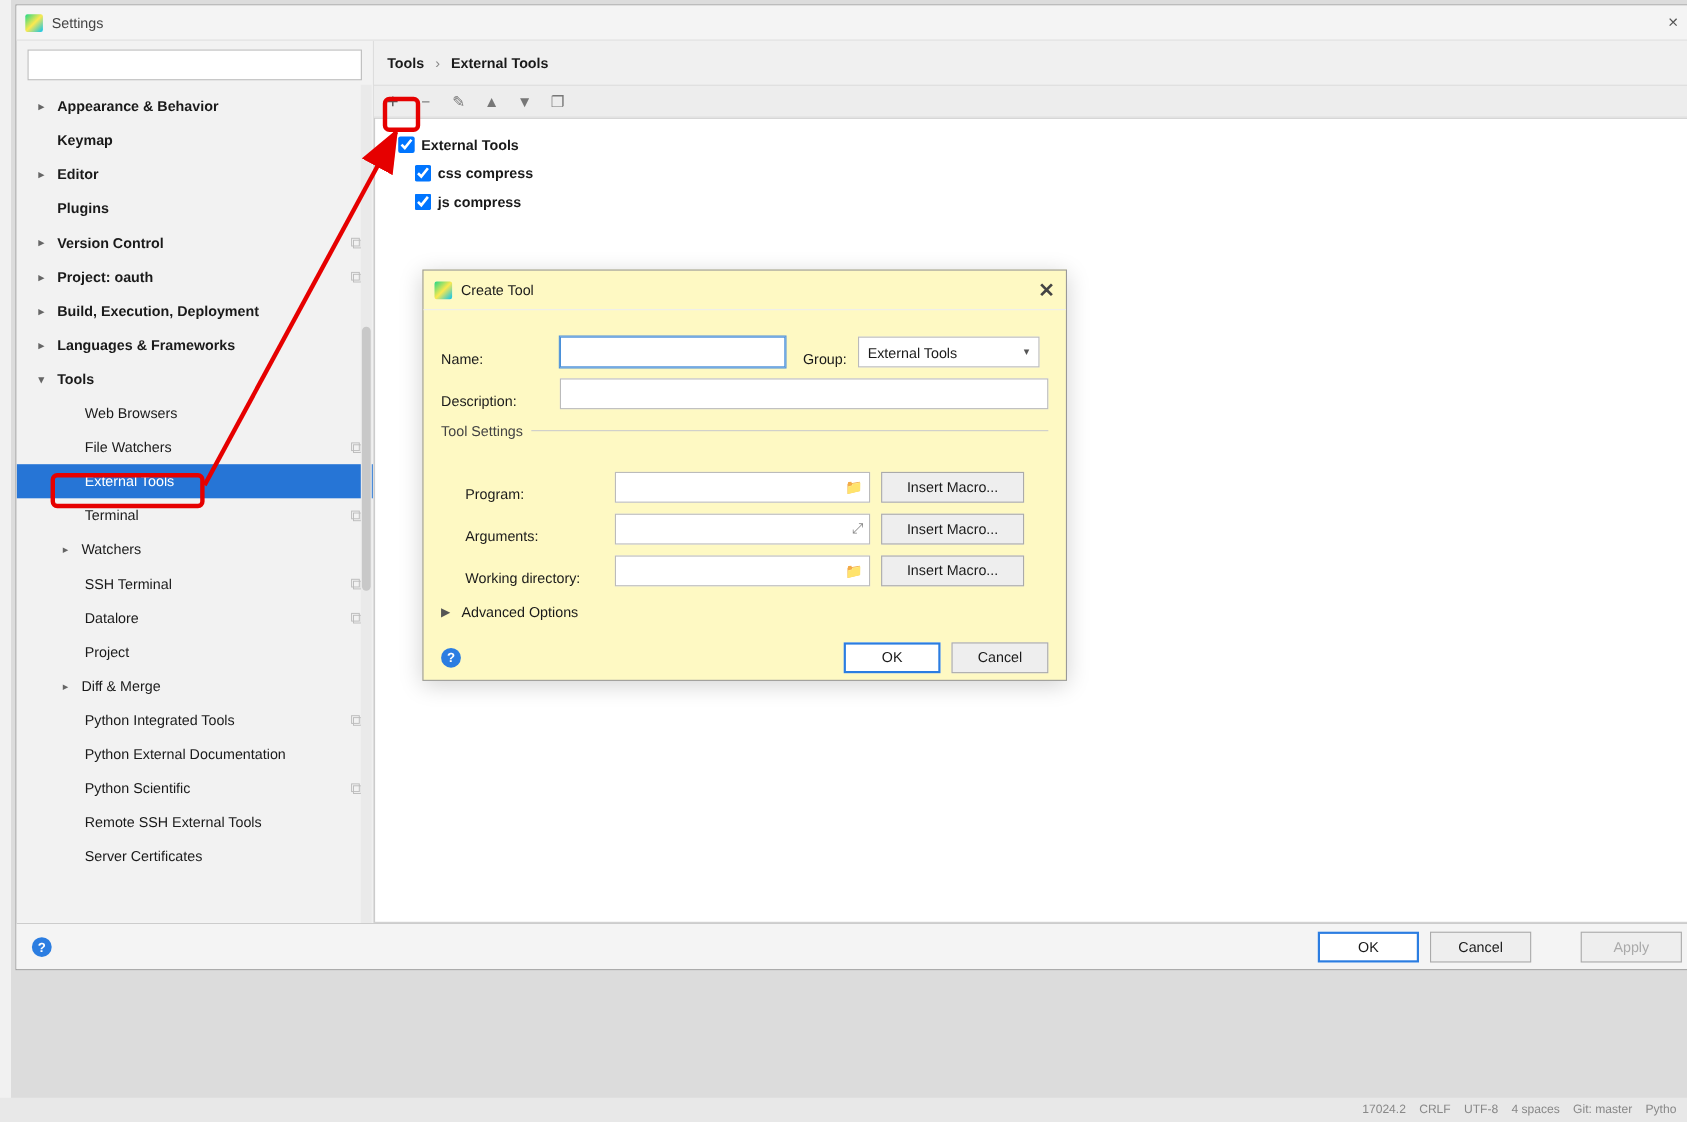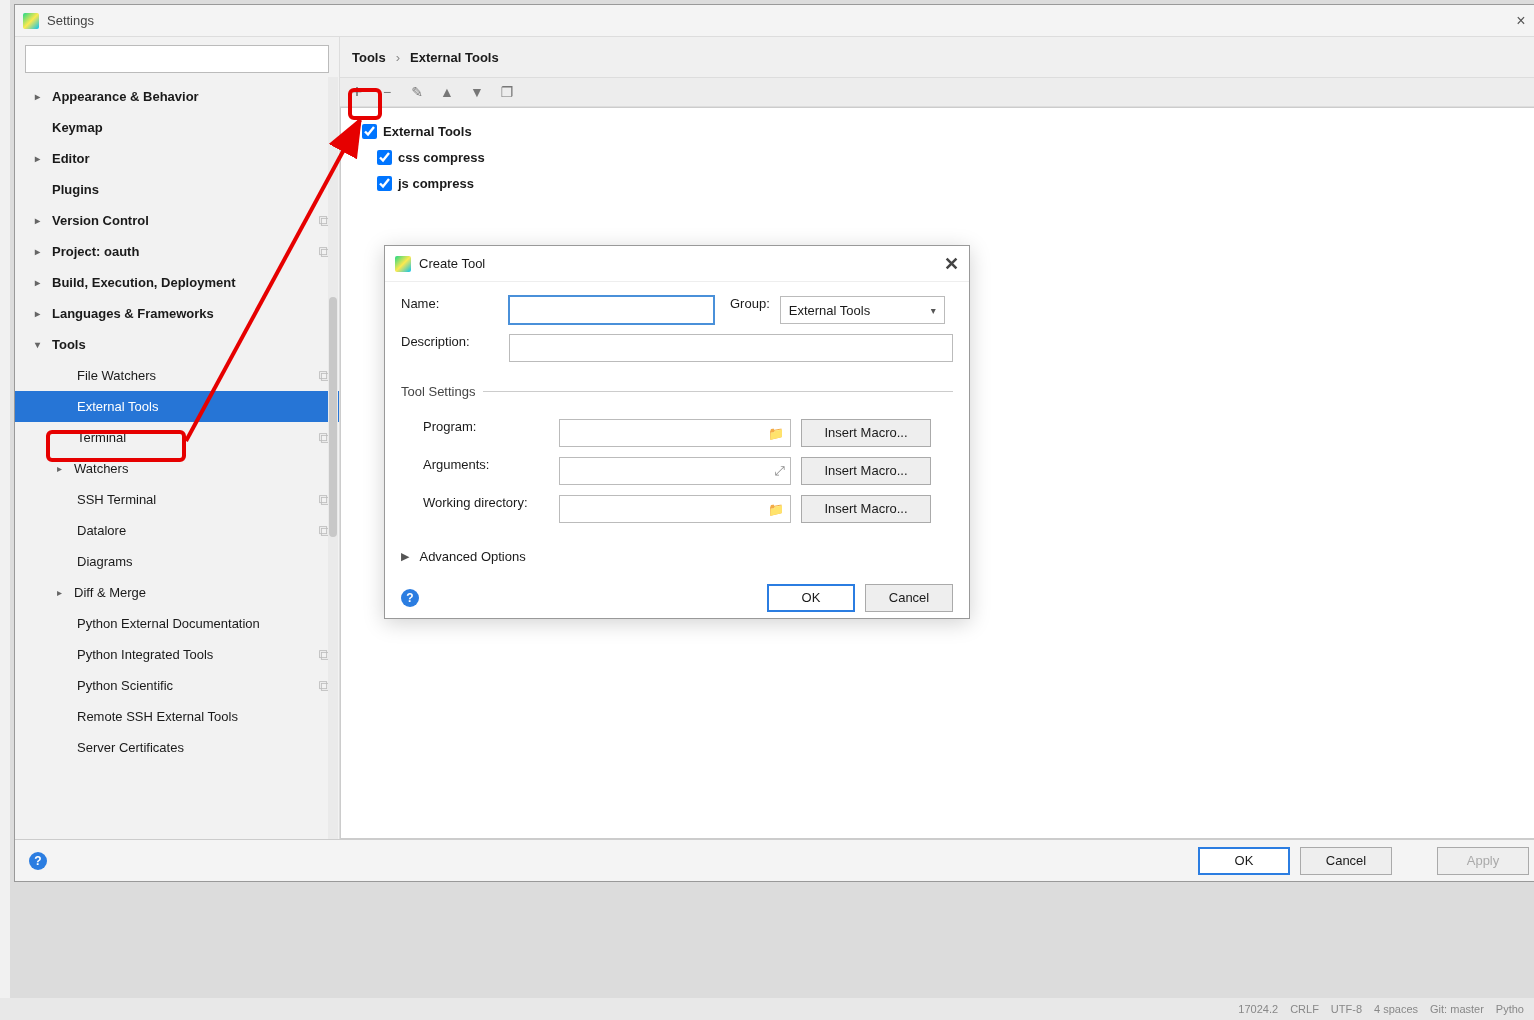--- a/index.html
+++ b/index.html
@@ -211,21 +211,21 @@
   width: 15px; height: 15px;
 }
 .tree-ext .lbl { font-weight: 700; }
 
 
 .dialog {
   position: absolute;
   left: 384px;
   top: 245px;
   width: 586px;
-  background: #ffffff;
+  background: #fef9c3;
   border: 1px solid #999;
   box-shadow: 0 4px 20px rgba(0,0,0,0.18);
 }
 .dialog .dlg-title {
   height: 36px;
   display: flex;
   align-items: center;
   padding: 0 10px;
   border-bottom: 1px solid #eee;
 }
@@ -239,21 +239,21 @@
   margin-left: auto;
   color:#444;
   font-size: 18px;
   font-weight: 700;
 }
 .dialog .dlg-body {
   padding: 14px 16px 12px 16px;
 }
 .form-row {
   display:flex;
-  align-items:flex-start;
+  align-items:flex-end;
   height: 38px;
   gap: 10px;
 }
 .form-row .label { width: 98px; }
 .form-row.ts .label { width: 148px; padding-left:22px; }
 .text-input {
   height: 28px;
   border: 1px solid #bbb;
   background:#fff;
   padding: 0 4px;
@@ -472,20 +472,23 @@
         <div class="tree-item bold">
             <span class="chev">▸</span>
             <span>Languages &amp; Frameworks</span>
           </div>
         <div class="tree-item bold">
             <span class="chev">▾</span>
             <span>Tools</span>
           </div>
 
         <div class="tree-item level3">
+            <span>Web Browsers</span>
+          </div>
+        <div class="tree-item level3">
             <span>File Watchers</span>
             <span class="copy-badge"><svg viewBox="0 0 16 16">
                 <rect x="3" y="3" width="8" height="8" fill="none" stroke="#888"></rect>
                 <rect x="5" y="5" width="8" height="8" fill="none" stroke="#888"></rect>
               </svg></span>
           </div>
         <div class="tree-item level3 selected">
             <span>External Tools</span>
           </div>
         <div class="tree-item level3">
@@ -507,35 +510,35 @@
               </svg></span>
           </div>
         <div class="tree-item level3">
             <span>Datalore</span>
             <span class="copy-badge"><svg viewBox="0 0 16 16">
                 <rect x="3" y="3" width="8" height="8" fill="none" stroke="#888"></rect>
                 <rect x="5" y="5" width="8" height="8" fill="none" stroke="#888"></rect>
               </svg></span>
           </div>
         <div class="tree-item level3">
-            <span>Diagrams</span>
+            <span>Project</span>
           </div>
         <div class="tree-item level2">
             <span class="chev">▸</span>
             <span>Diff &amp; Merge</span>
           </div>
         <div class="tree-item level3">
+            <span>Python Integrated Tools</span>
+            <span class="copy-badge"><svg viewBox="0 0 16 16">
+                <rect x="3" y="3" width="8" height="8" fill="none" stroke="#888"></rect>
+                <rect x="5" y="5" width="8" height="8" fill="none" stroke="#888"></rect>
+              </svg></span>
+          </div>
+        <div class="tree-item level3">
             <span>Python External Documentation</span>
-          </div>
-        <div class="tree-item level3">
-            <span>Python Integrated Tools</span>
-            <span class="copy-badge"><svg viewBox="0 0 16 16">
-                <rect x="3" y="3" width="8" height="8" fill="none" stroke="#888"></rect>
-                <rect x="5" y="5" width="8" height="8" fill="none" stroke="#888"></rect>
-              </svg></span>
           </div>
         <div class="tree-item level3">
             <span>Python Scientific</span>
             <span class="copy-badge"><svg viewBox="0 0 16 16">
                 <rect x="3" y="3" width="8" height="8" fill="none" stroke="#888"></rect>
                 <rect x="5" y="5" width="8" height="8" fill="none" stroke="#888"></rect>
               </svg></span>
           </div>
         <div class="tree-item level3">
             <span>Remote SSH External Tools</span>

